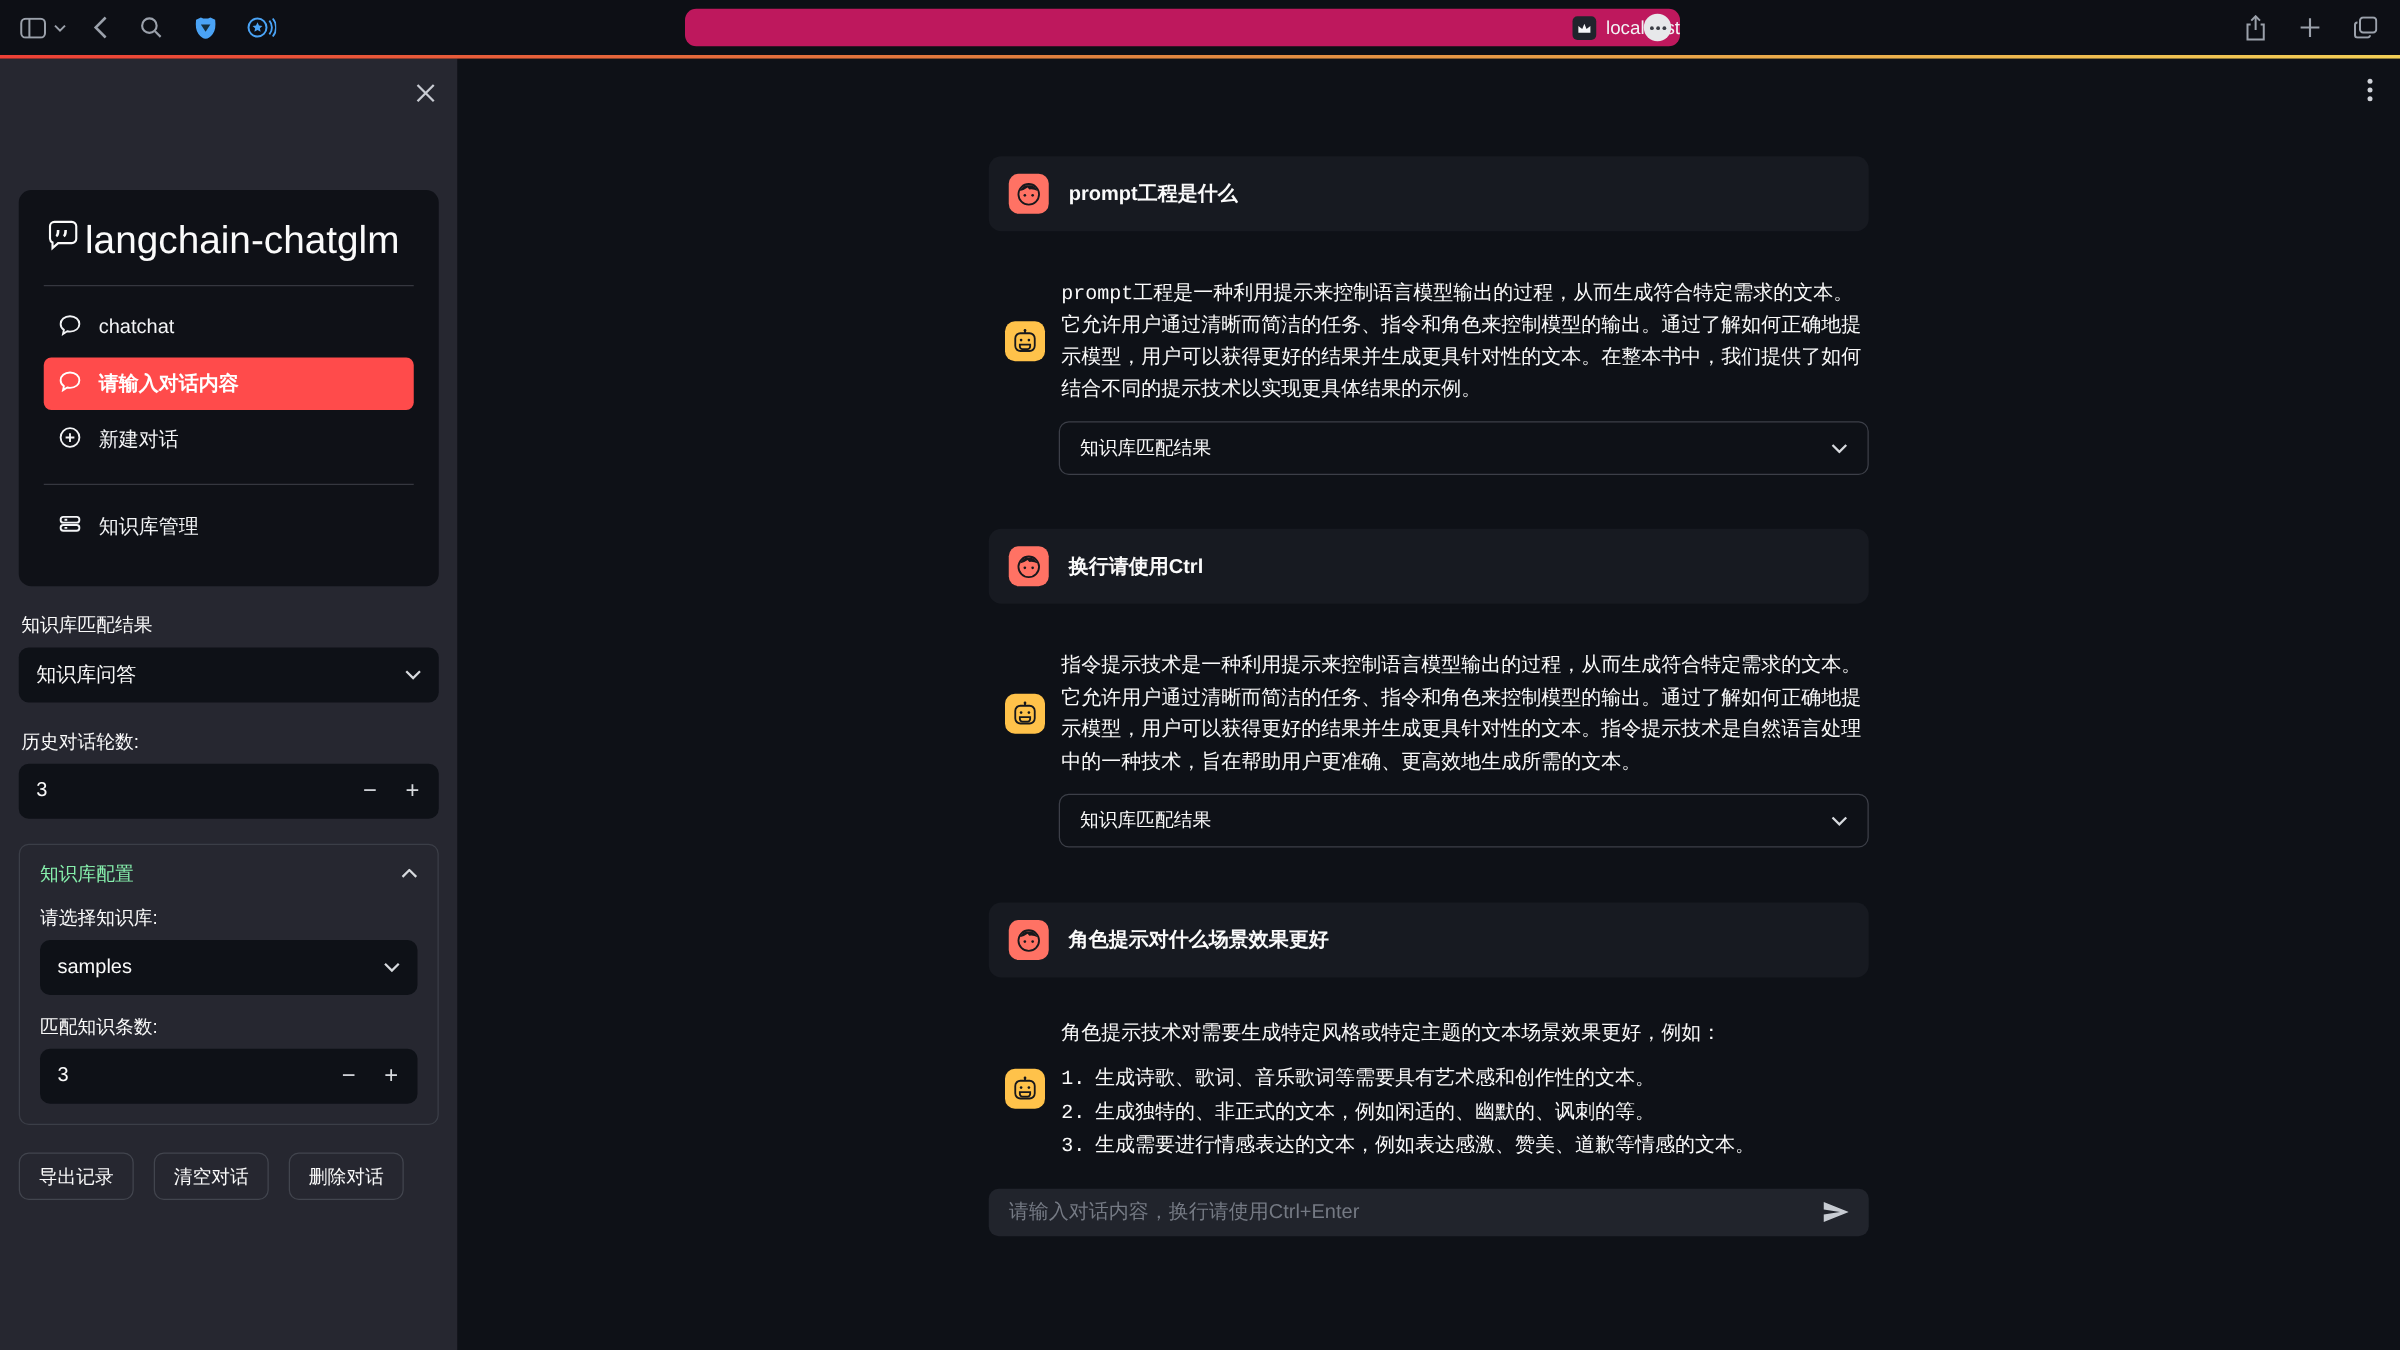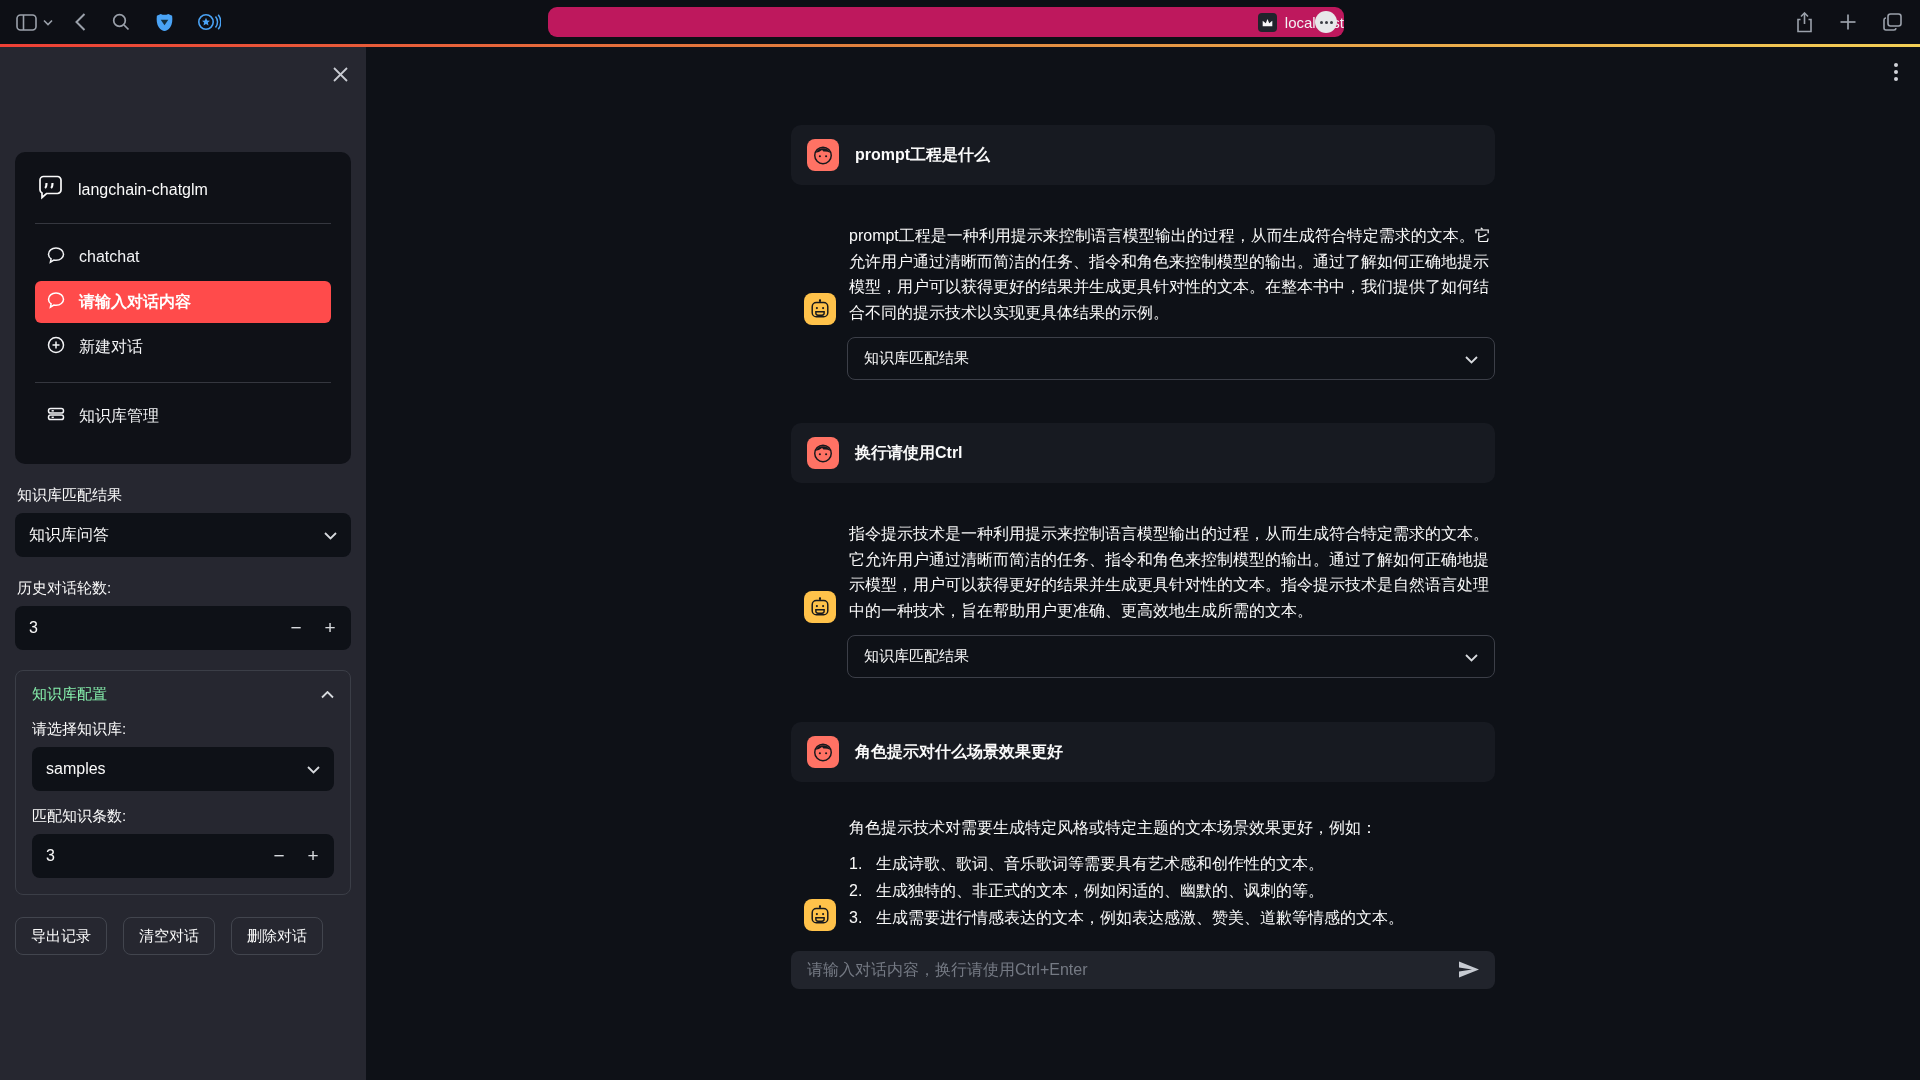--- a/index.html
+++ b/index.html
@@ -24,21 +24,21 @@
   .decoration { height:3px; background:linear-gradient(90deg,#ee4036 0%,#e0813e 45%,#f3cf56 100%); }
 
   
   .app { display:flex; height:1033px; }
   .sidebar { width:366px; background:#262730; position:relative; padding:0 15px; flex-shrink:0; }
   .main { flex:1; position:relative; background:#0e1117; }
 
   .close-x { position:absolute; top:20px; right:18px; color:#c9ccd3; cursor:default; }
 
   .menu-card { margin-top:105px; background:#0f1117; border-radius:10px; padding:18px 20px 24px; }
-  .menu-title { display:flex; align-items:center; gap:14px; color:#fafafa; font-size:16px; padding:4px 2px; }
+  .menu-title { display:flex; align-items:center; gap:4px; color:#fafafa; font-size:31px; padding:4px 2px; }
   .menu-divider { border-top:1px solid #35373f; margin:14px 0 12px; }
   .menu-item { height:42px; border-radius:6px; display:flex; align-items:center; gap:14px;
     padding:0 12px; font-size:16px; color:#f3f4f6; margin:3px 0; cursor:default; }
   .menu-item.active { background:#ff4b4b; font-weight:700; color:#fff; }
 
   .sb-label { margin:22px 2px 8px; font-size:15px; color:#fafafa; }
   .sb-select { height:44px; background:#0e1117; border-radius:8px; display:flex; align-items:center;
     padding:0 14px; color:#fafafa; font-size:16px; cursor:default; }
   .sb-select .val { flex:1; }
   .stepper { height:44px; background:#0e1117; border-radius:8px; display:flex; align-items:center;
@@ -60,21 +60,21 @@
   .kebab i { width:4px; height:4px; border-radius:50%; background:#d0d3d9; }
 
   .chat-col { width:704px; margin:0 auto; padding-top:78px; }
   .msg-user { background:#171a21; border-radius:10px; height:60px; display:flex; align-items:center;
     gap:16px; padding:0 16px; }
   .msg-user .txt { color:#fafafa; font-size:16px; font-weight:600; }
   .avatar { width:32px; height:32px; border-radius:8px; flex-shrink:0; display:flex;
     align-items:center; justify-content:center; }
   .avatar.user { background:#ff7264; }
   .avatar.bot { background:#ffc24a; }
-  .msg-bot { display:flex; gap:13px; padding-left:13px; margin-top:35px; align-items:flex-end; }
+  .msg-bot { display:flex; gap:13px; padding-left:13px; margin-top:35px; align-items:center;font-family:Liberation Mono, monospace; }
   .msg-bot .body { color:#fafafa; font-size:16px; line-height:25.5px; padding-top:3px; }
   .msg-bot ol { list-style:none; counter-reset:li; margin-top:9px; }
   .msg-bot ol li { display:flex; counter-increment:li; line-height:27px; }
   .msg-bot ol li::before { content:counter(li) "."; width:27px; flex-shrink:0; }
   .kb-expander { margin:12px 0 0 56px; width:648px; height:43px; border:1px solid #3c3f48;
     border-radius:8px; display:flex; align-items:center; justify-content:space-between;
     padding:0 16px; color:#fafafa; font-size:15px; cursor:default; }
 
   .chat-input { margin-top:20px; height:38px; background:#21242c; border-radius:8px; display:flex;
     align-items:center; padding:0 16px; gap:10px; }

